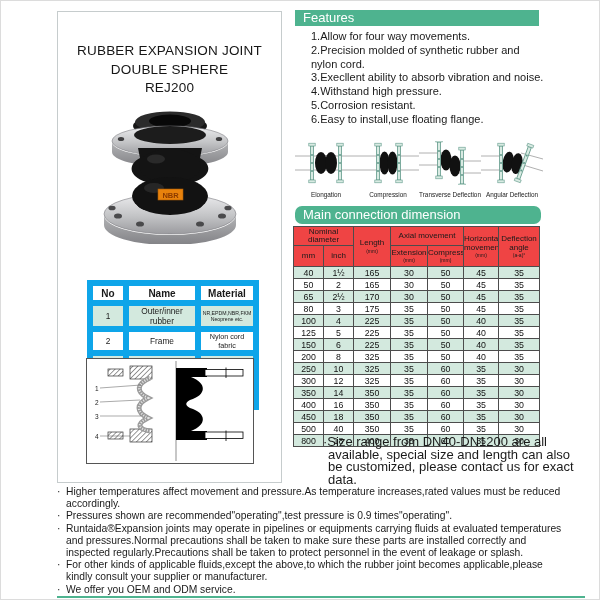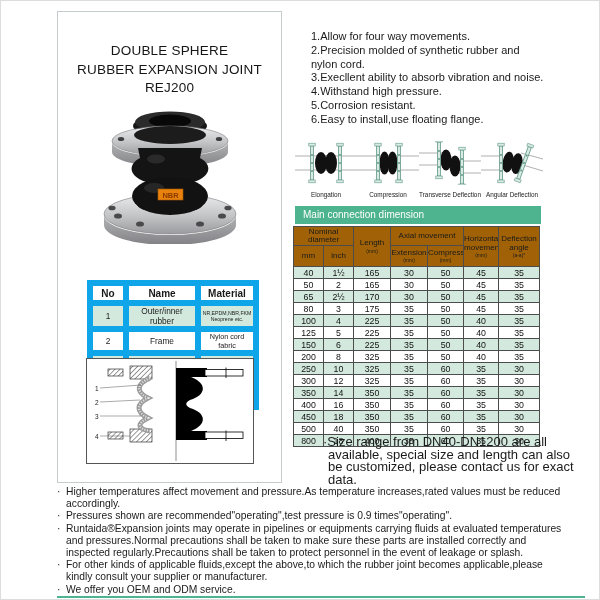--- a/index.html
+++ b/index.html
@@ -27,26 +27,26 @@
 
   
   .feat-bar{position:absolute;left:295px;top:10px;width:236px;height:16px;
             background:var(--accent,#4eb38f);color:#fff;font-size:13px;line-height:16px;
             padding-left:8px;}
   .feat-list{position:absolute;left:296px;top:30px;width:236px;font-size:11px;line-height:13.8px;margin-left:15px;}
   .diagrams{position:absolute;left:295px;top:141px;width:248px;display:flex;}
   .diag{width:62px;text-align:center;}
   .diag-label{font-size:6.4px;color:#222;margin-top:2px;white-space:nowrap;}
   .main-bar{position:absolute;left:295px;top:206px;width:238px;height:18px;
-            background:var(--accent,#4eb38f);color:#fff;font-size:10px;line-height:18px;
-            padding-left:8px;}
+            background:var(--accent,#4eb38f);color:#fff;font-size:13px;line-height:18px;
+            padding-left:8px;border-radius:7px;}
   .main-table{position:absolute;left:293px;top:226px;width:246px;border-collapse:collapse;
               table-layout:fixed;}
   .main-table th,.main-table td{border:1px solid #4c4c4c;padding:0;text-align:center;overflow:hidden;}
-  .main-table thead th{font-weight:400;font-size:8px;line-height:8.5px;background:#a16207;}
+  .main-table thead th{font-weight:400;font-size:8px;line-height:8.5px;background:#ef4444;}
   .main-table thead tr:first-child th{height:18px;}
   .main-table thead tr:last-child th{height:20px;}
   .main-table td{height:11px;font-size:8.8px;line-height:10px;color:#111;}
   .main-table tbody tr:nth-of-type(odd){background:var(--row-green,#d3e9de);}
   .unit{font-size:5px;line-height:6px;}
   .notes{position:absolute;left:296px;top:436px;width:252px;font-size:13px;line-height:12.5px;margin-left:27px;}
   .note{padding-left:5px;text-indent:-5px;}
 
   
   .footer{position:absolute;left:57px;top:486px;width:505px;font-size:10.3px;line-height:12.2px;}
@@ -83,22 +83,22 @@
         <line x1="0" y1="0" x2="0" y2="3.5" stroke="#333" stroke-width="1"></line>
     </pattern>
   </defs>
 </svg>
 
 <div class="page" style="--accent: #4eb38f; --row-green: #d3e9de;">
 
   <div class="left-panel">
     <div class="title">
 
-    <div class="title-line">DOUBLE SPHERE</div>
-        <div class="title-line">RUBBER EXPANSION JOINT</div>
+    <div class="title-line">RUBBER EXPANSION JOINT</div>
+        <div class="title-line">DOUBLE SPHERE</div>
         <div class="title-line">REJ200</div>
       </div>
 
     <svg class="photo" width="164" height="142" viewBox="0 0 164 142">
 
       <path d="M16,113 L16,123 A66,20 0 0 0 148,123 L148,113 A66,20 0 0 1 16,113 Z" fill="url(#steelDark)"></path>
       <ellipse cx="82" cy="112" rx="66" ry="20" fill="url(#steel)" stroke="#808084" stroke-width="0.6"></ellipse>
       <ellipse cx="30" cy="114" rx="4" ry="2.6" fill="#4a4a4c"></ellipse>
       <ellipse cx="52" cy="122" rx="4" ry="2.6" fill="#4a4a4c"></ellipse>
       <ellipse cx="112" cy="122" rx="4" ry="2.6" fill="#4a4a4c"></ellipse>
@@ -188,20 +188,23 @@
       <line x1="14" y1="44" x2="54" y2="42" stroke="#555" stroke-width="0.5"></line>
       <line x1="14" y1="58" x2="55" y2="58" stroke="#555" stroke-width="0.5"></line>
       <line x1="14" y1="78" x2="44" y2="78" stroke="#555" stroke-width="0.5"></line>
       <text x="9" y="32.5" font-size="6.5" fill="#222" font-family="Liberation Sans, sans-serif">1</text>
       <text x="9" y="46.5" font-size="6.5" fill="#222" font-family="Liberation Sans, sans-serif">2</text>
       <text x="9" y="60.5" font-size="6.5" fill="#222" font-family="Liberation Sans, sans-serif">3</text>
       <text x="9" y="80.5" font-size="6.5" fill="#222" font-family="Liberation Sans, sans-serif">4</text>
     </svg>
   </div>
 
+  <div class="feat-bar">
+    <span>Features</span>
+  </div>
   <div class="feat-list">
 
   <div class="feat-item">1.Allow for four way movements.</div>
       <div class="feat-item">2.Precision molded of synthetic rubber and nylon cord.</div>
       <div class="feat-item">3.Execllent ability to absorb vibration and noise.</div>
       <div class="feat-item">4.Withstand high pressure.</div>
       <div class="feat-item">5.Corrosion resistant.</div>
       <div class="feat-item">6.Easy to install,use floating flange.</div>
     </div>
 

